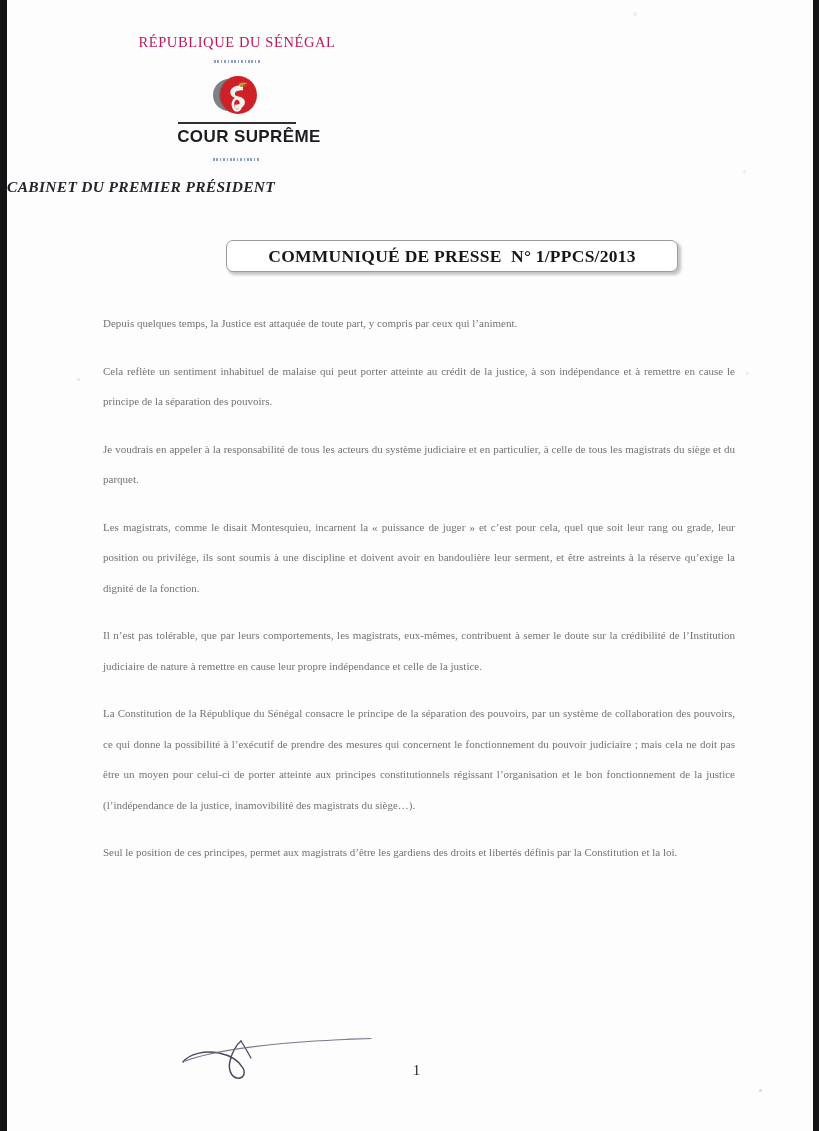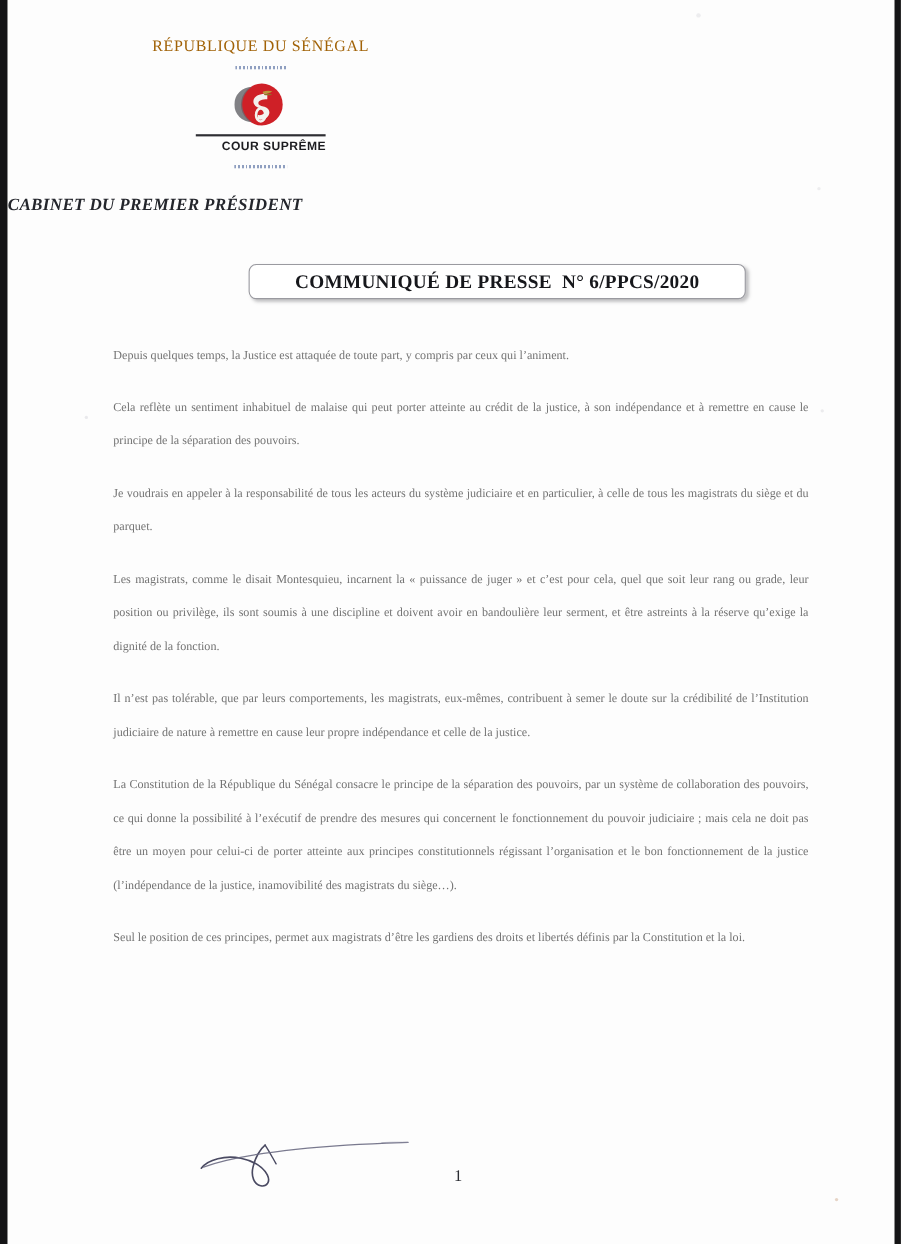--- a/index.html
+++ b/index.html
@@ -42,21 +42,21 @@
     position: absolute;
     left: 0;
     top: 34px;
     width: 460px;
     text-align: center;
   }
   .republic-line {
     font-family: "Liberation Serif", serif;
     font-size: 14.5px;
     letter-spacing: 0.6px;
-    color: #a16207;
+    color: #be185d;
     font-weight: 400;
   }
   .motto-line {
     font-family: "Liberation Serif", serif;
     font-size: 9.3px;
     letter-spacing: 0.35px;
     color: #3a3d46;
     margin-top: 3px;
   }
   .dot-sep {
@@ -84,21 +84,21 @@
   }
 
   .cour-rule {
     margin: 1px auto 0 auto;
     width: 118px;
     height: 1.6px;
     background: #2e2e33;
   }
   .cour-supreme {
     font-family: "Liberation Sans", sans-serif;
-    font-size: 11px;
+    font-size: 17px;
     font-weight: 700;
     letter-spacing: 0.4px;
     color: #1d1d21;
     margin-top: 3px;
     padding-left: 24px;
   }
 
   .cabinet-line {
     position: absolute;
     left: 0;
@@ -214,21 +214,21 @@
       </div>
 
       <div class="cour-rule"></div>
       <div class="cour-supreme">COUR SUPRÊME</div>
       <div class="dot-sep second"></div>
     </div>
 
     <div class="cabinet-line">CABINET DU PREMIER PRÉSIDENT</div>
 
     <div class="title-box">
-      <span class="title-text">COMMUNIQUÉ DE PRESSE  N° 6/PPCS/2020</span>
+      <span class="title-text">COMMUNIQUÉ DE PRESSE  N° 1/PPCS/2013</span>
     </div>
 
     <div class="body-text">
       <p class="para">Depuis quelques temps, la Justice est attaquée de toute part, y compris par ceux qui l’animent.</p>
       <p class="para">Cela reflète un sentiment inhabituel de malaise qui peut porter atteinte au crédit de la justice, à son indépendance et à remettre en cause le principe de la séparation des pouvoirs.</p>
       <p class="para">Je voudrais en appeler à la responsabilité de tous les acteurs du système judiciaire et en particulier, à celle de tous les magistrats du siège et du parquet.</p>
       <p class="para">Les magistrats, comme le disait Montesquieu, incarnent la « puissance de juger » et c’est pour cela, quel que soit leur rang ou grade, leur position ou privilège, ils sont soumis à une discipline et doivent avoir en bandoulière leur serment, et être astreints à la réserve qu’exige la dignité de la fonction.</p>
       <p class="para">Il n’est pas tolérable, que par leurs comportements, les magistrats, eux-mêmes, contribuent à semer le doute sur la crédibilité de l’Institution judiciaire de nature à remettre en cause leur propre indépendance et celle de la justice.</p>
       <p class="para">La Constitution de la République du Sénégal consacre le principe de la séparation des pouvoirs, par un système de collaboration des pouvoirs, ce qui donne la possibilité à l’exécutif de prendre des mesures qui concernent le fonctionnement du pouvoir judiciaire ; mais cela ne doit pas être un moyen pour celui-ci de porter atteinte aux principes constitutionnels régissant l’organisation et le bon fonctionnement de la justice (l’indépendance de la justice, inamovibilité des magistrats du siège…).</p>
       <p class="para">Seul le position de ces principes, permet aux magistrats d’être les gardiens des droits et libertés définis par la Constitution et la loi.</p>

